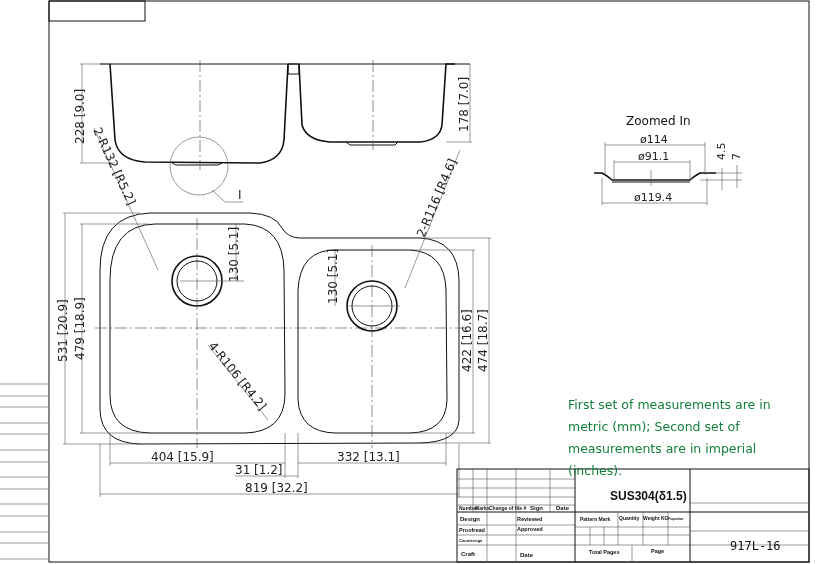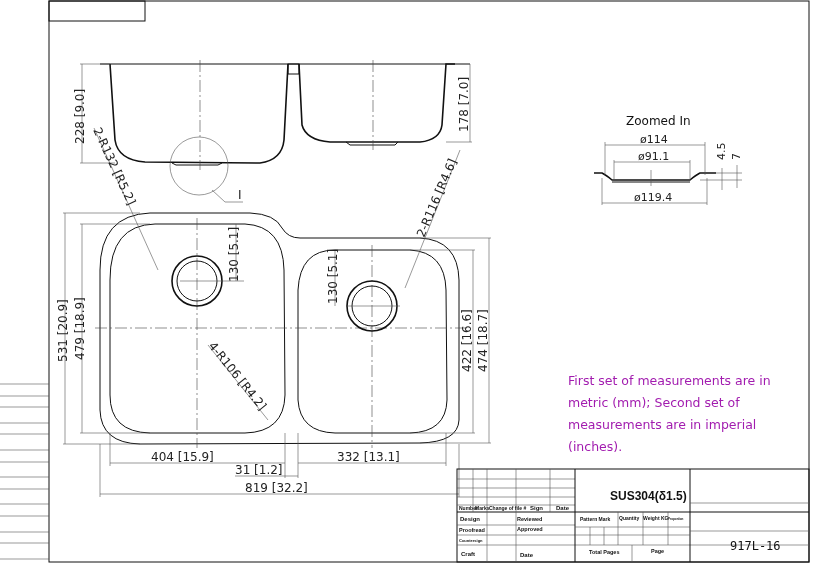--- a/index.html
+++ b/index.html
@@ -4,21 +4,21 @@
   <style>
     html, body { margin: 0; padding: 0; background: #ffffff; }
     body { width: 830px; height: 564px; position: relative; overflow: hidden; font-family: "DejaVu Sans", sans-serif; }
     svg.drawing { position: absolute; left: 0; top: 0; }
     .dim { font-family: "DejaVu Sans", sans-serif; font-size: 12px; fill: #222; }
     .dim-small { font-family: "DejaVu Sans", sans-serif; font-size: 11px; fill: #222; }
     .title { font-family: "DejaVu Sans", sans-serif; font-size: 12px; fill: #111; }
     .tb { font-family: "Liberation Sans", sans-serif; font-size: 5px; fill: #111; font-weight: bold; }
     .tb-big { font-family: "Liberation Sans", sans-serif; font-size: 12px; fill: #111; font-weight: bold; }
     .tb-code { font-family: "DejaVu Sans Mono", monospace; font-size: 12px; fill: #111; }
-    .note { position: absolute; left: 568px; top: 370px; width: 240px; font-family: "DejaVu Sans", sans-serif; font-size: 12.5px; line-height: 22px; color: #a21caf; }
+    .note { position: absolute; left: 568px; top: 394px; width: 240px; font-family: "DejaVu Sans", sans-serif; font-size: 12.5px; line-height: 22px; color: #15803d; }
     .ln { stroke: #111; fill: none; stroke-width: 1; }
     .thin { stroke: #555; fill: none; stroke-width: 0.6; }
     .center { stroke: #444; fill: none; stroke-width: 0.6; stroke-dasharray: 12 3 2 3; }
     .bold { stroke: #111; fill: none; stroke-width: 1.6; }
   </style>
 </head>
 <body>
 
 <svg class="drawing" width="830" height="564" viewBox="0 0 830 564">
 

